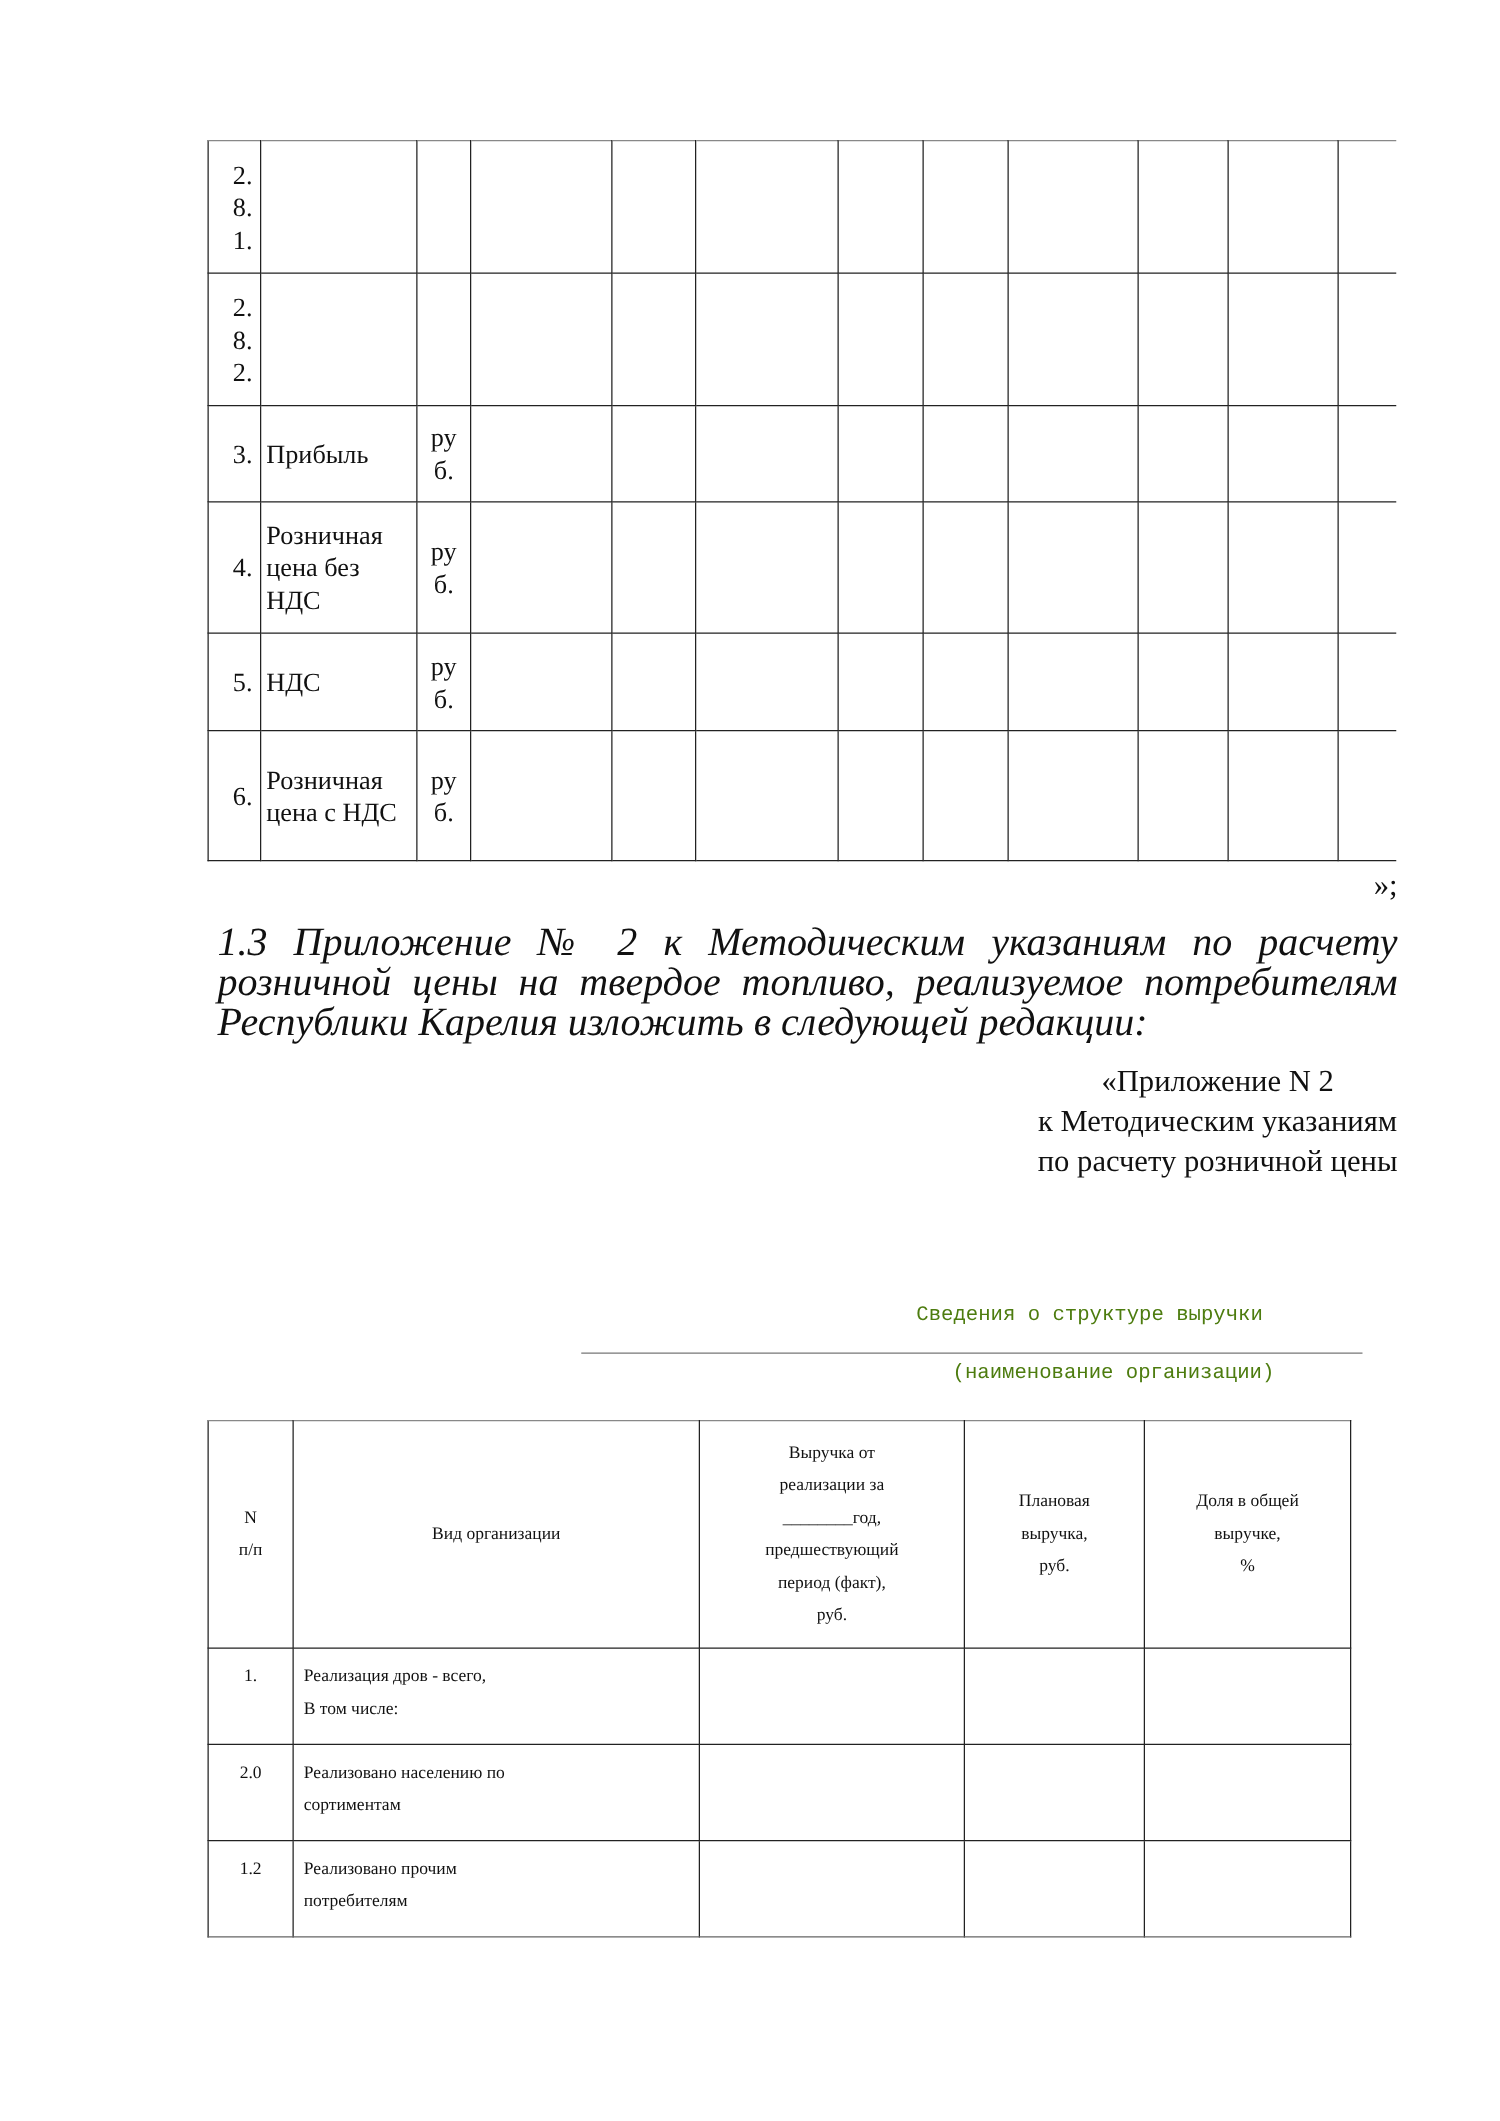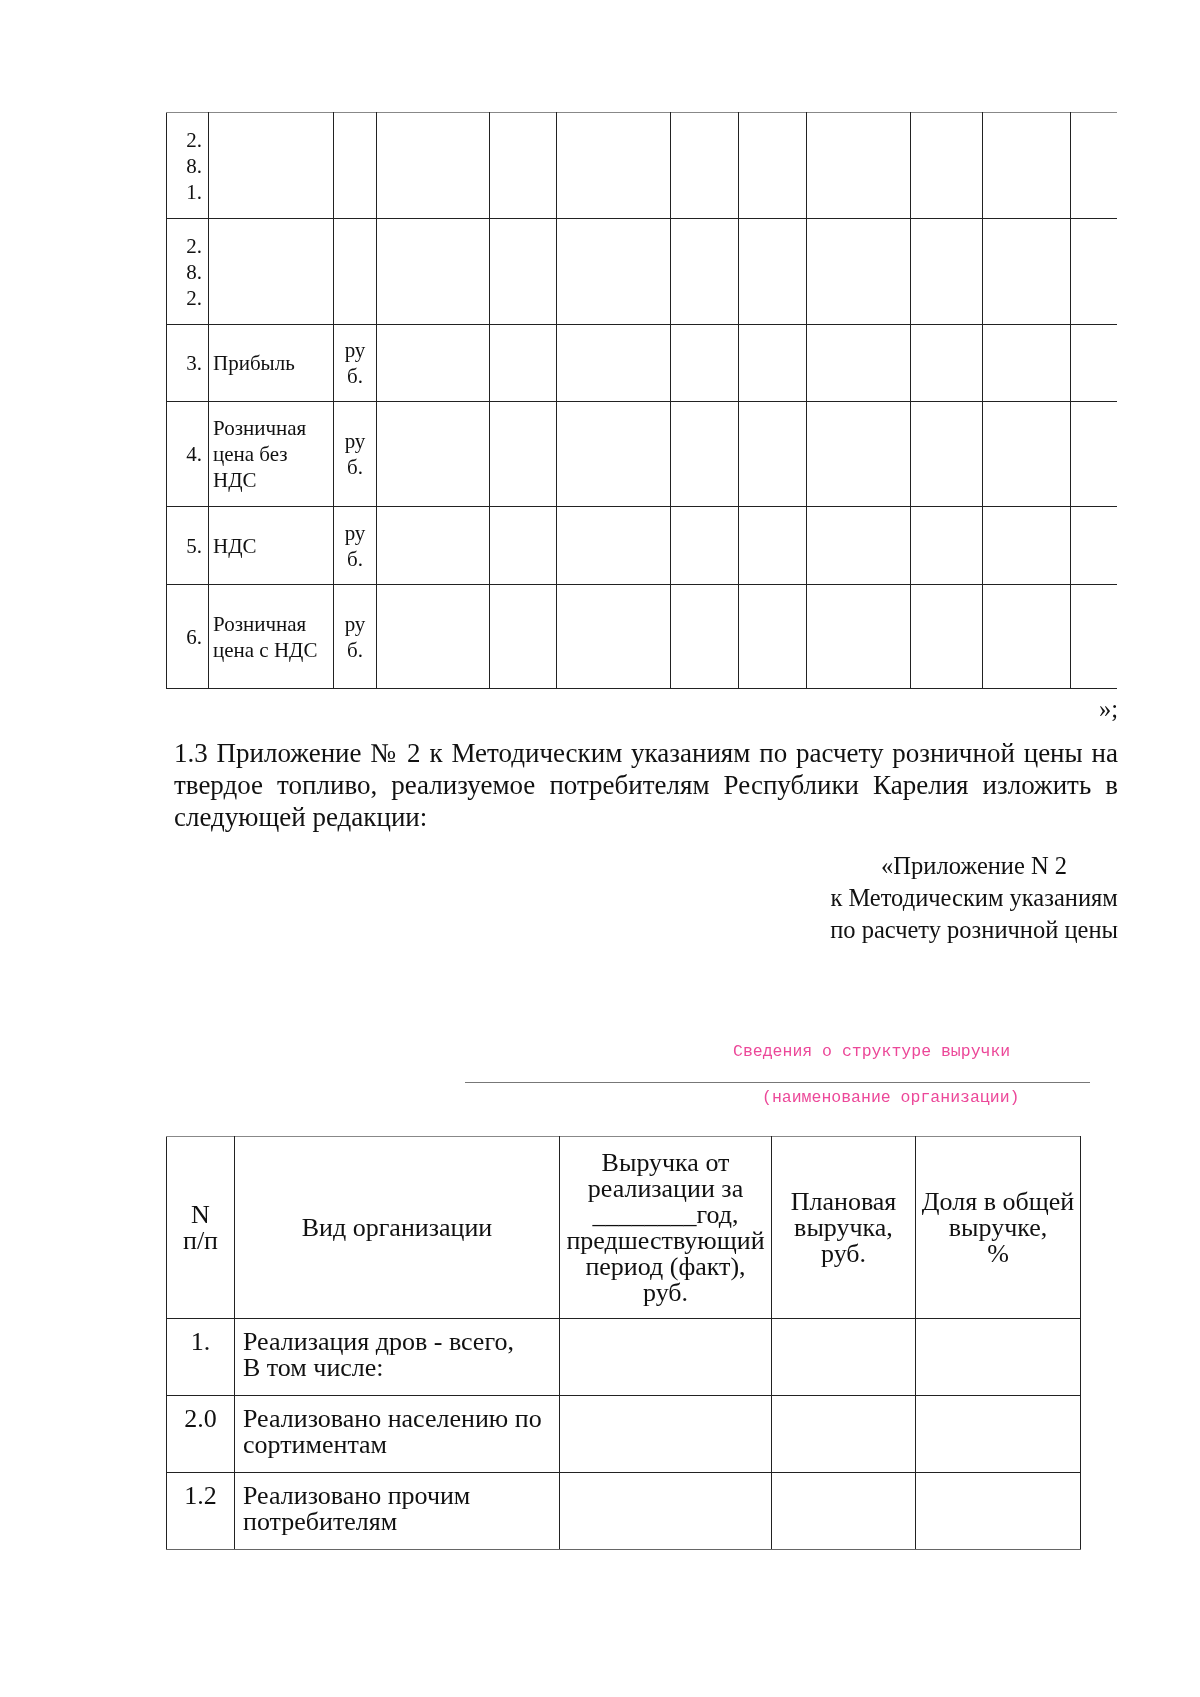--- a/index.html
+++ b/index.html
@@ -7,32 +7,32 @@
          font-family: "Liberation Serif", "DejaVu Serif", serif; color: #111; }
 
   
   #t1 { position: absolute; left: 166px; top: 112px; border-collapse: collapse; table-layout: fixed; }
   #t1 td { border: 1.5px solid #222; padding: 0 4px; font-size: 21px; line-height: 26px; vertical-align: middle; }
   #t1 td.num { text-align: right; padding: 0 6px 0 0; }
   #t1 td.unit { text-align: center; padding: 0; }
   #t1 td.open { border-right: none; }
   #t1 tr:first-child td { border-top-color: #888; }
 
-  .para { position: absolute; left: 174px; width: 944px; font-size: 27px; line-height: 32px; text-align: justify; }
+  .para { position: absolute; left: 174px; width: 944px; font-size: 32px; line-height: 32px; text-align: justify; font-style: italic; }
   .closing { position: absolute; right: 82px; top: 695px; font-size: 24.5px; }
 
   .appendix { position: absolute; right: 82px; top: 850px; text-align: center; font-size: 24.5px; line-height: 32px; }
   .appendix div { white-space: nowrap; }
 
-  .mono { font-family: "Liberation Mono", "DejaVu Sans Mono", monospace; font-size: 16.5px; color: #ec4899; position: absolute; }
+  .mono { font-family: "Liberation Mono", "DejaVu Sans Mono", monospace; font-size: 16.5px; color: #4d7c0f; position: absolute; }
   .uline { position: absolute; left: 465px; top: 1082px; width: 625px; height: 0; border-top: 1.5px solid #777; }
 
   
   #t2 { position: absolute; left: 166px; top: 1136px; border-collapse: collapse; table-layout: fixed; }
-  #t2 td { border: 1.5px solid #222; font-size: 26px; line-height: 26px; vertical-align: middle; }
+  #t2 td { border: 1.5px solid #222; font-size: 14px; line-height: 26px; vertical-align: middle; }
   #t2 td.hdr { text-align: center; padding: 0 4px; }
   #t2 td.n { text-align: center; vertical-align: top; padding-top: 10px; }
   #t2 td.d { vertical-align: top; padding: 10px 6px 0 8px; }
   #t2 tr:first-child td { border-top-color: #888; }
   #t2 tr:last-child td { border-bottom-color: #666; }
 </style>
 </head>
 <body>
 
 <table id="t1">

